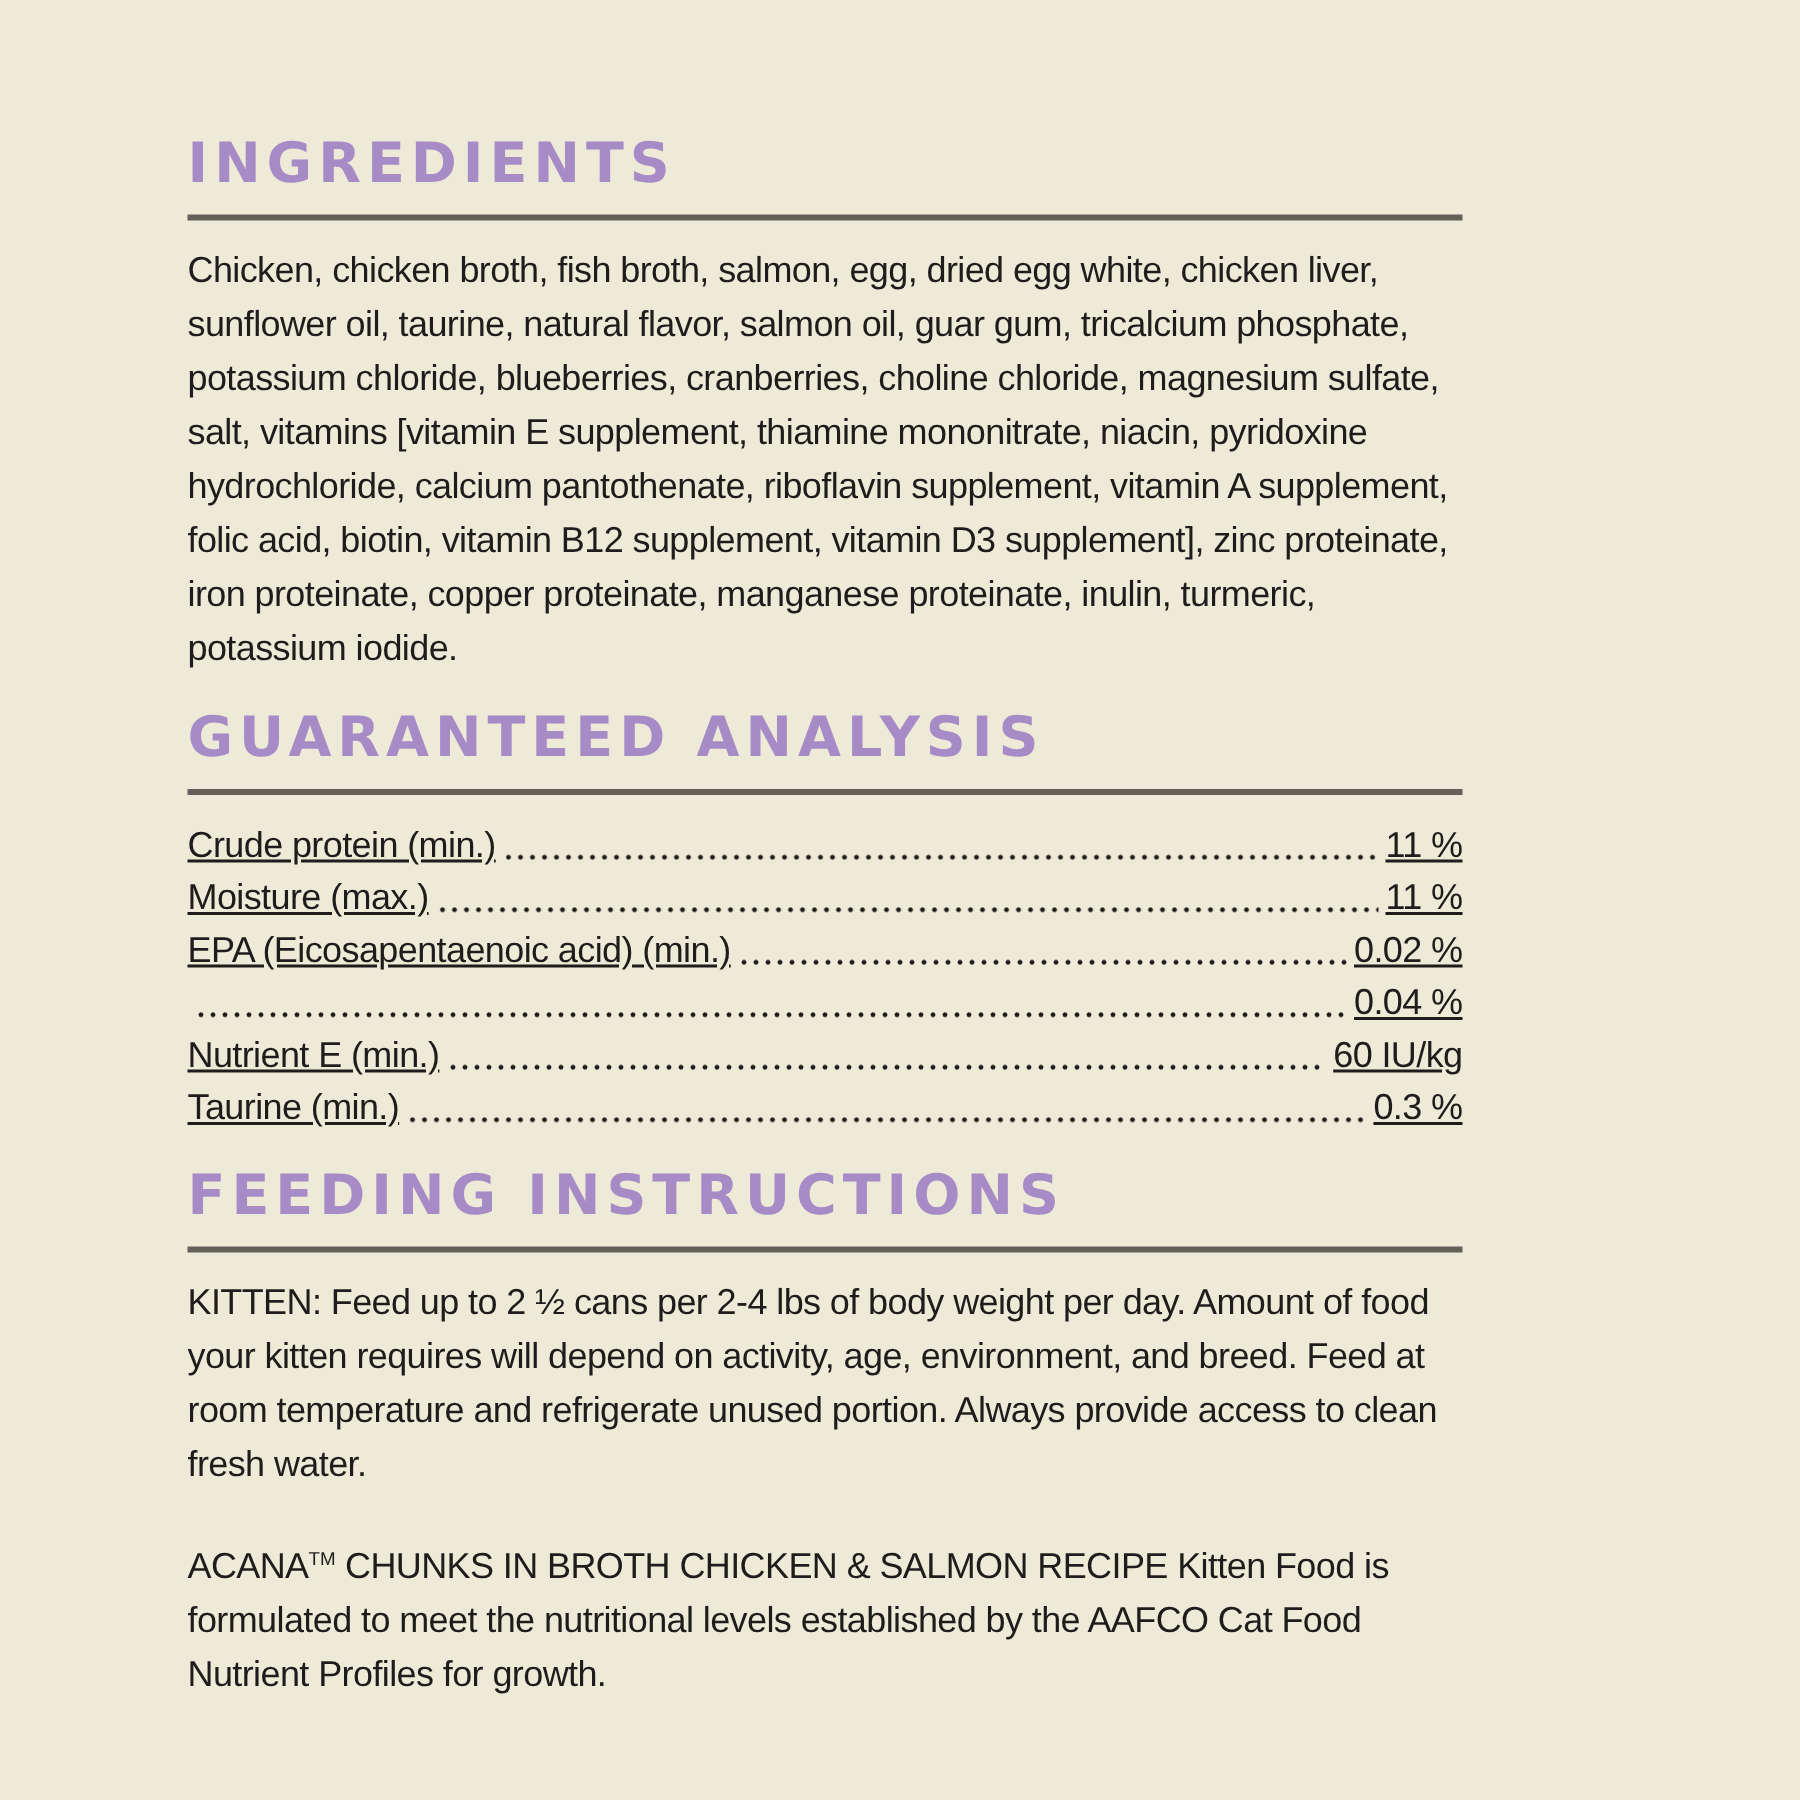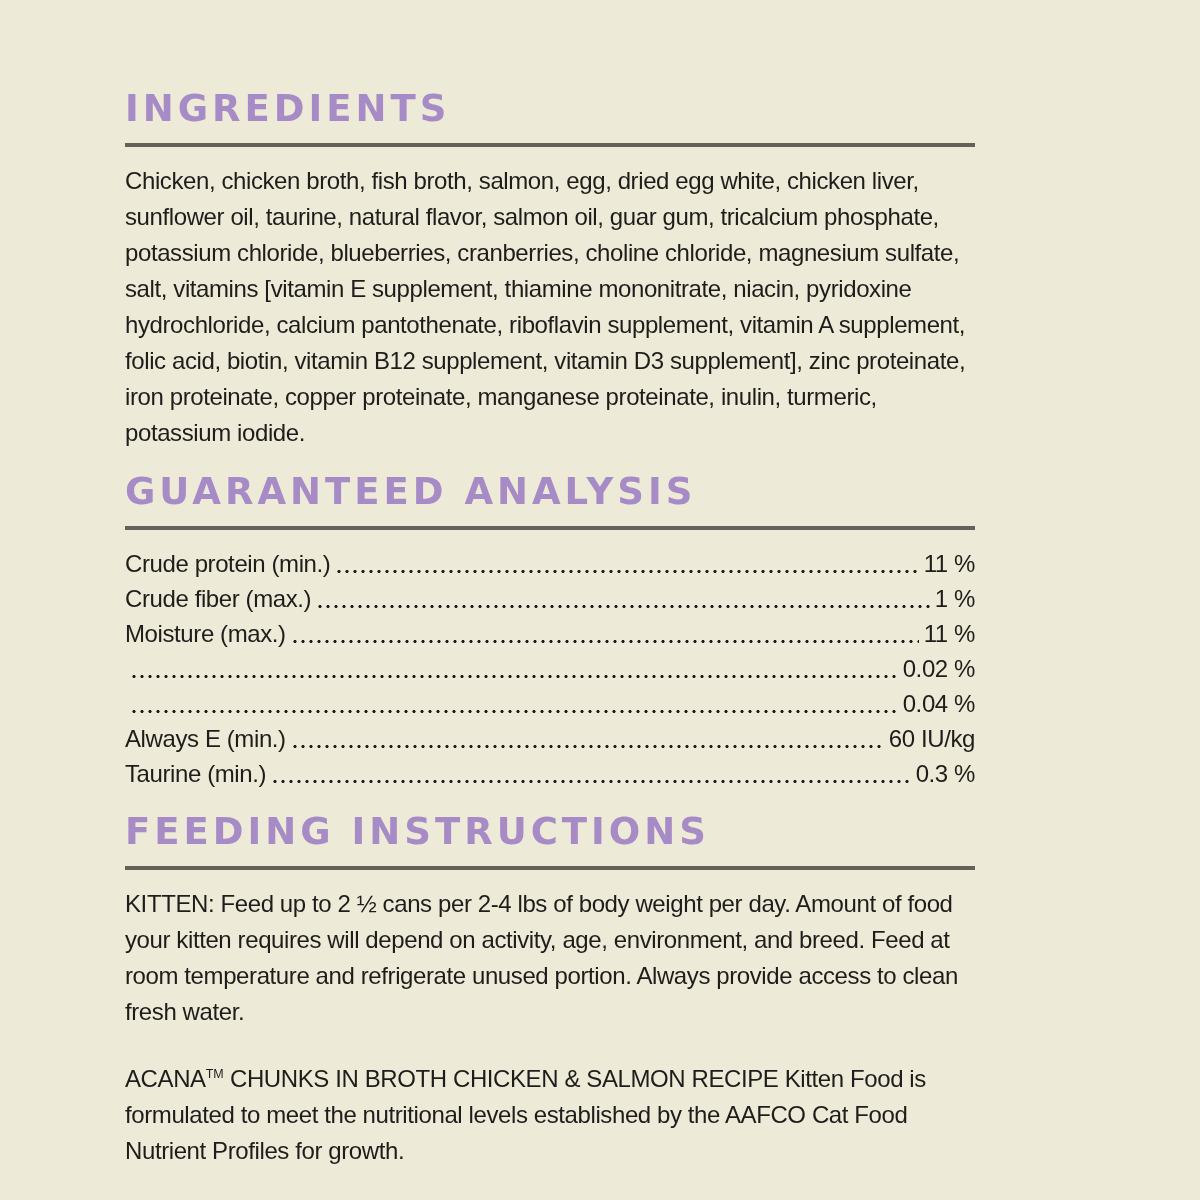--- a/index.html
+++ b/index.html
@@ -37,21 +37,21 @@
     border:none;
     margin:0 0 16px 0;
   }
   .body-text{
     font-size:24px;
     line-height:36px;
     letter-spacing:-0.4px;
     color:var(--ink);
   }
   .body-text strong{font-weight:400;}
-  .analysis-table{margin-top:2px;}
+  .analysis-table{margin-top:2px;text-decoration:underline;}
   .analysis-row{
     display:flex;
     align-items:baseline;
     font-size:24px;
     line-height:35px;
     letter-spacing:-0.4px;
   }
   .analysis-label{white-space:nowrap;}
   .analysis-leader{
     flex:1 1 auto;
@@ -85,39 +85,35 @@
     <h1 class="section-title">GUARANTEED ANALYSIS</h1>
     <div class="rule"></div>
     <div class="analysis-table">
 
     <div class="analysis-row">
         <span class="analysis-label">Crude protein (min.)</span>
         <span class="analysis-leader"></span>
         <span class="analysis-value">11 %</span>
       </div>
         <div class="analysis-row">
-        <span class="analysis-label">Crude fiber (max.)</span>
-        <span class="analysis-leader"></span>
-        <span class="analysis-value">1 %</span>
-      </div>
-        <div class="analysis-row">
         <span class="analysis-label">Moisture (max.)</span>
         <span class="analysis-leader"></span>
         <span class="analysis-value">11 %</span>
       </div>
         <div class="analysis-row">
+        <span class="analysis-label">EPA (Eicosapentaenoic acid) (min.)</span>
         <span class="analysis-leader"></span>
         <span class="analysis-value">0.02 %</span>
       </div>
         <div class="analysis-row">
         <span class="analysis-leader"></span>
         <span class="analysis-value">0.04 %</span>
       </div>
         <div class="analysis-row">
-        <span class="analysis-label">Always E (min.)</span>
+        <span class="analysis-label">Nutrient E (min.)</span>
         <span class="analysis-leader"></span>
         <span class="analysis-value">60 IU/kg</span>
       </div>
         <div class="analysis-row">
         <span class="analysis-label">Taurine (min.)</span>
         <span class="analysis-leader"></span>
         <span class="analysis-value">0.3 %</span>
       </div>
       </div>
   </div>

